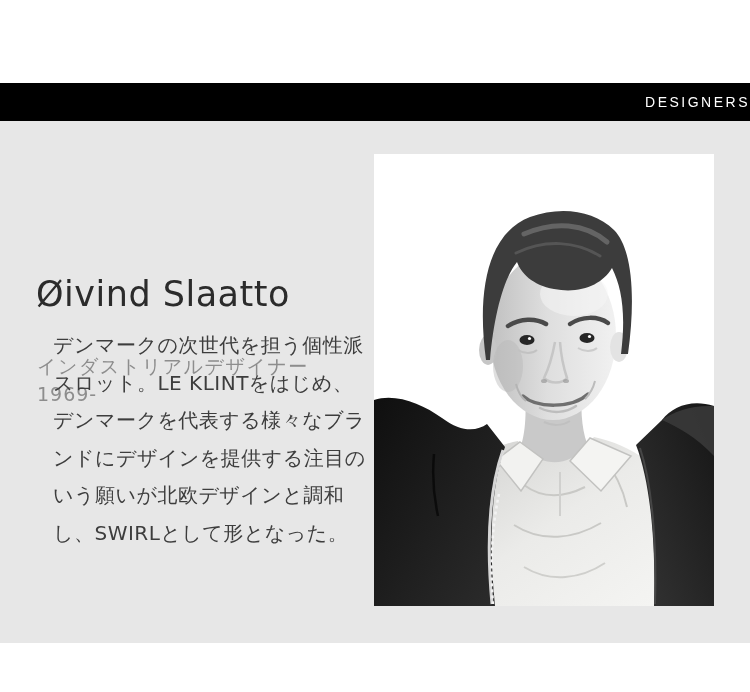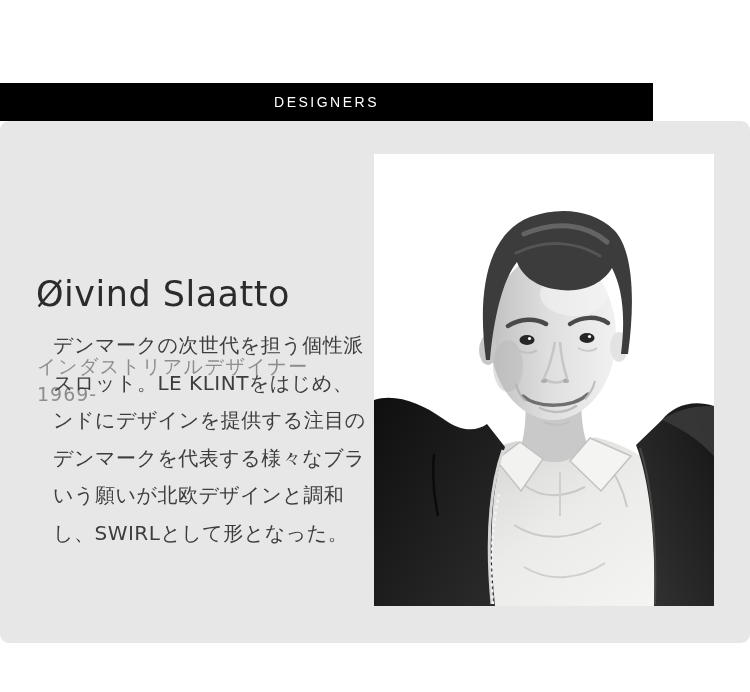--- a/index.html
+++ b/index.html
@@ -5,33 +5,32 @@
   html,body { margin:0; padding:0; }
   body {
     width:750px; height:692px; background:#ffffff; overflow:hidden;
     font-family:"DejaVu Sans","Liberation Sans",sans-serif;
     -webkit-font-smoothing:antialiased;
   }
   .page { position:relative; width:750px; height:692px; background:#ffffff; }
 
   
   .topbar {
-    position:absolute; left:0; top:83px; width:653px; height:38px;
-    background:#000000; display:flex; align-items:center; justify-content:center;
+    position:absolute; left:0; top:83px; width:750px; height:38px;
+    background:#000000; display:flex; align-items:center; justify-content:flex-end;
   }
   .topbar-label {
     color:#ffffff; font-size:14px; letter-spacing:2.5px; font-weight:400;
     font-family:"Liberation Sans","DejaVu Sans",sans-serif;
   }
 
   
   .profile {
     position:absolute; left:0; top:121px; width:750px; height:522px;
     background:#e7e7e7;
-    border-radius:9px;
   }
 
   .name {
     position:absolute; left:36px; top:152px; margin:0;
     font-size:35px; line-height:42px; font-weight:400; color:#2b2b2b;
     letter-spacing:0.5px; white-space:nowrap;
   }
   .name-ja {
     position:absolute; left:37px; top:197px;
     font-size:19px; line-height:22px; color:#8d8d8d; letter-spacing:2px;
@@ -73,22 +72,22 @@
     <h1 class="name">Øivind Slaatto</h1>
 
 
     <div class="occupation">インダストリアルデザイナー</div>
 
     <div class="years">1969-</div>
 
     <p class="bio">
       <span class="bio-line">デンマークの次世代を担う個性派</span>
       <span class="bio-line">スロット。LE KLINTをはじめ、</span>
+      <span class="bio-line">デンマークを代表する様々なブラ</span>
       <span class="bio-line">ンドにデザインを提供する注目の</span>
-      <span class="bio-line">デンマークを代表する様々なブラ</span>
       <span class="bio-line">いう願いが北欧デザインと調和</span>
       <span class="bio-line">し、SWIRLとして形となった。</span>
     </p>
 
     <figure class="photo">
       <svg width="340" height="452" viewBox="0 0 340 452" xmlns="http://www.w3.org/2000/svg" role="img">
         <defs>
           <linearGradient id="faceG" x1="0" y1="0" x2="1" y2="0">
             <stop offset="0" stop-color="#c0c0c0"></stop>
             <stop offset="0.45" stop-color="#dedede"></stop>

